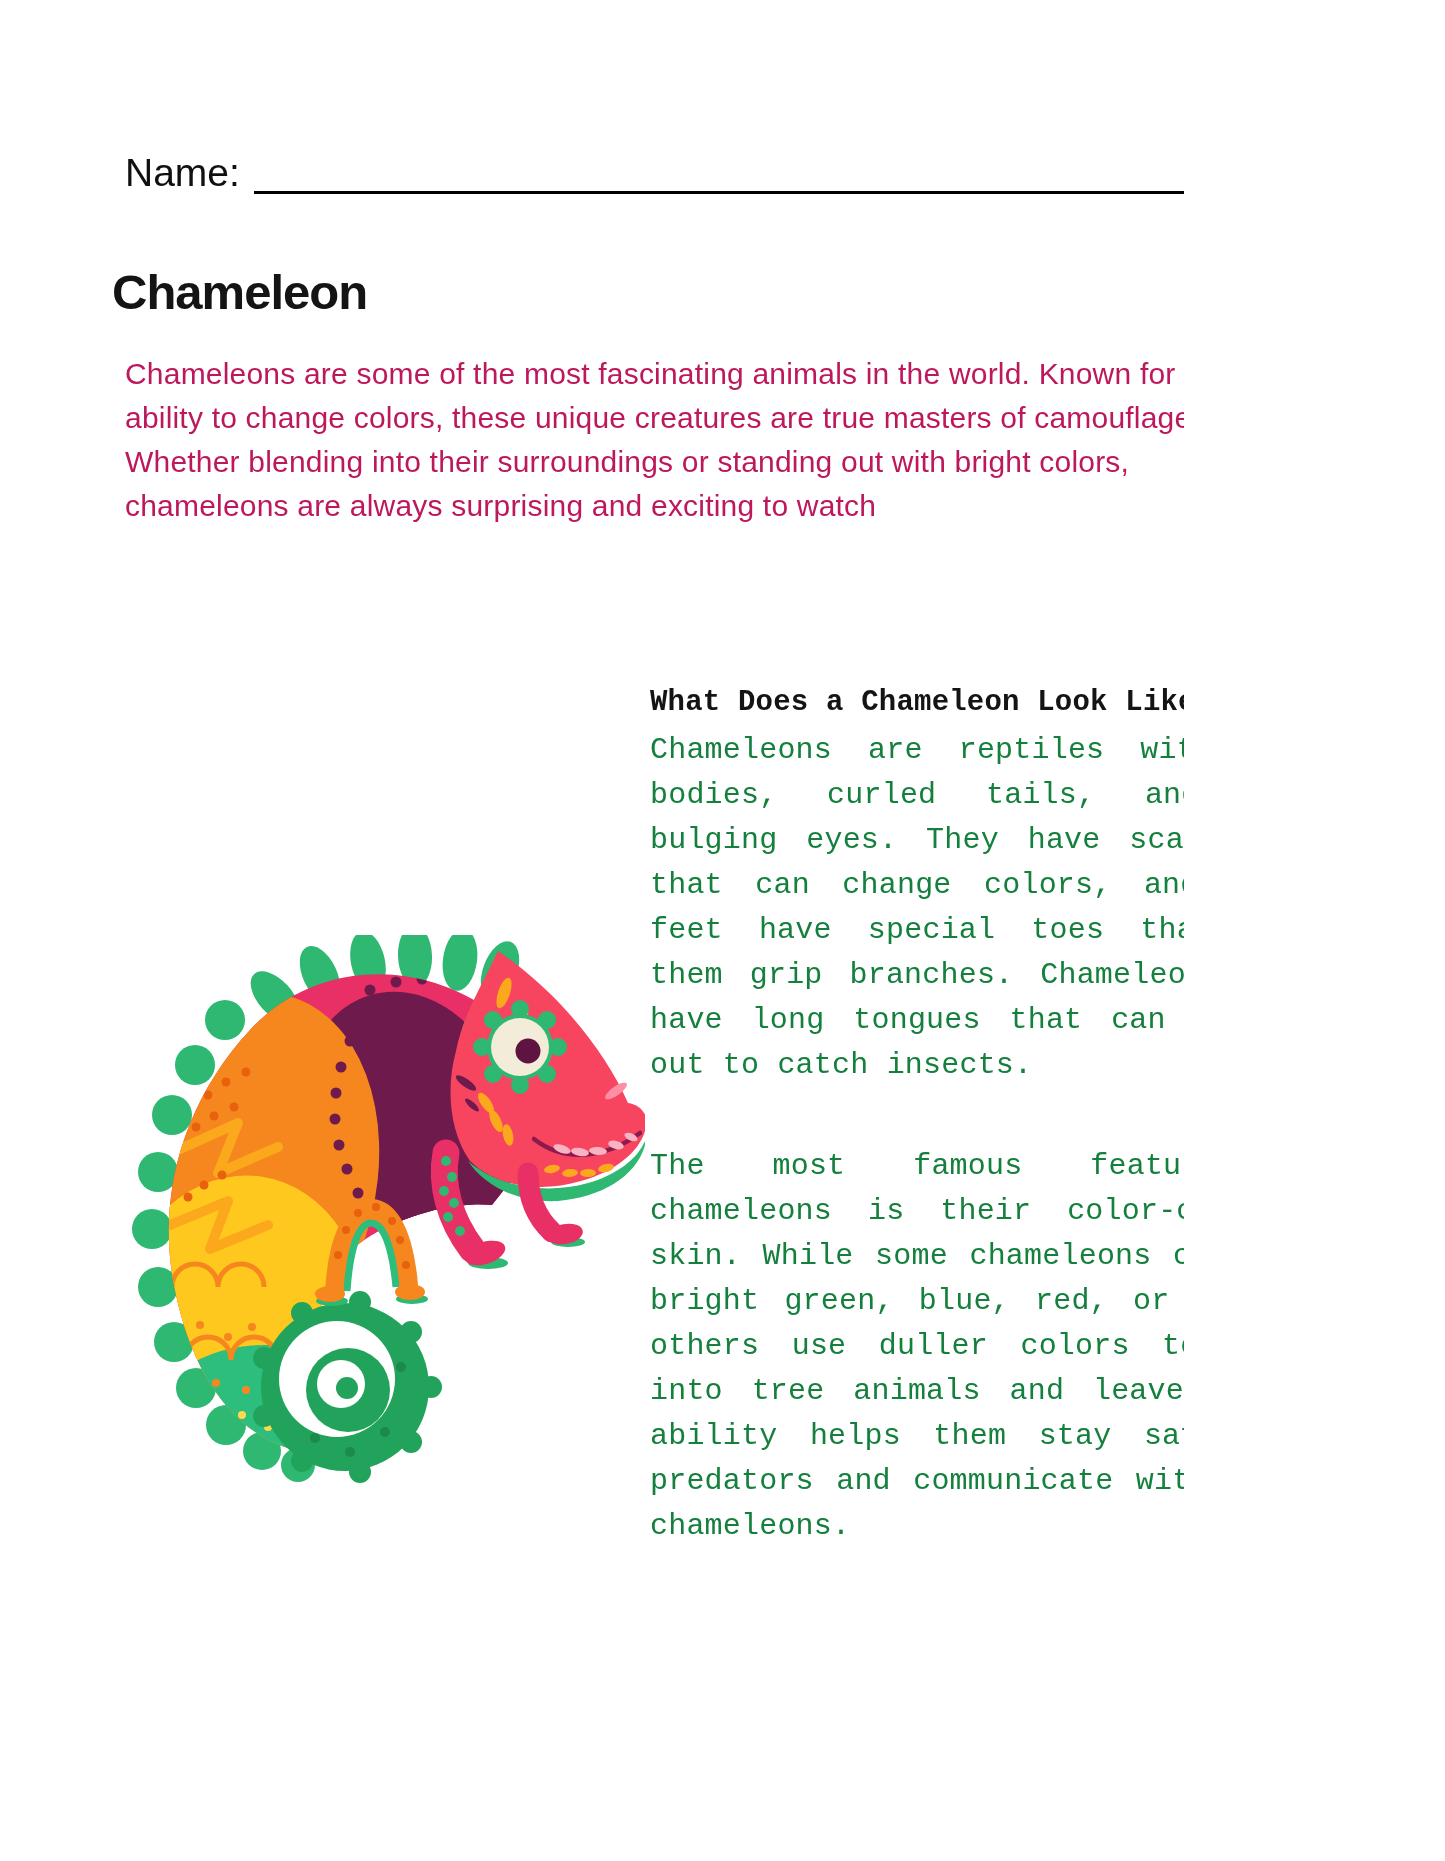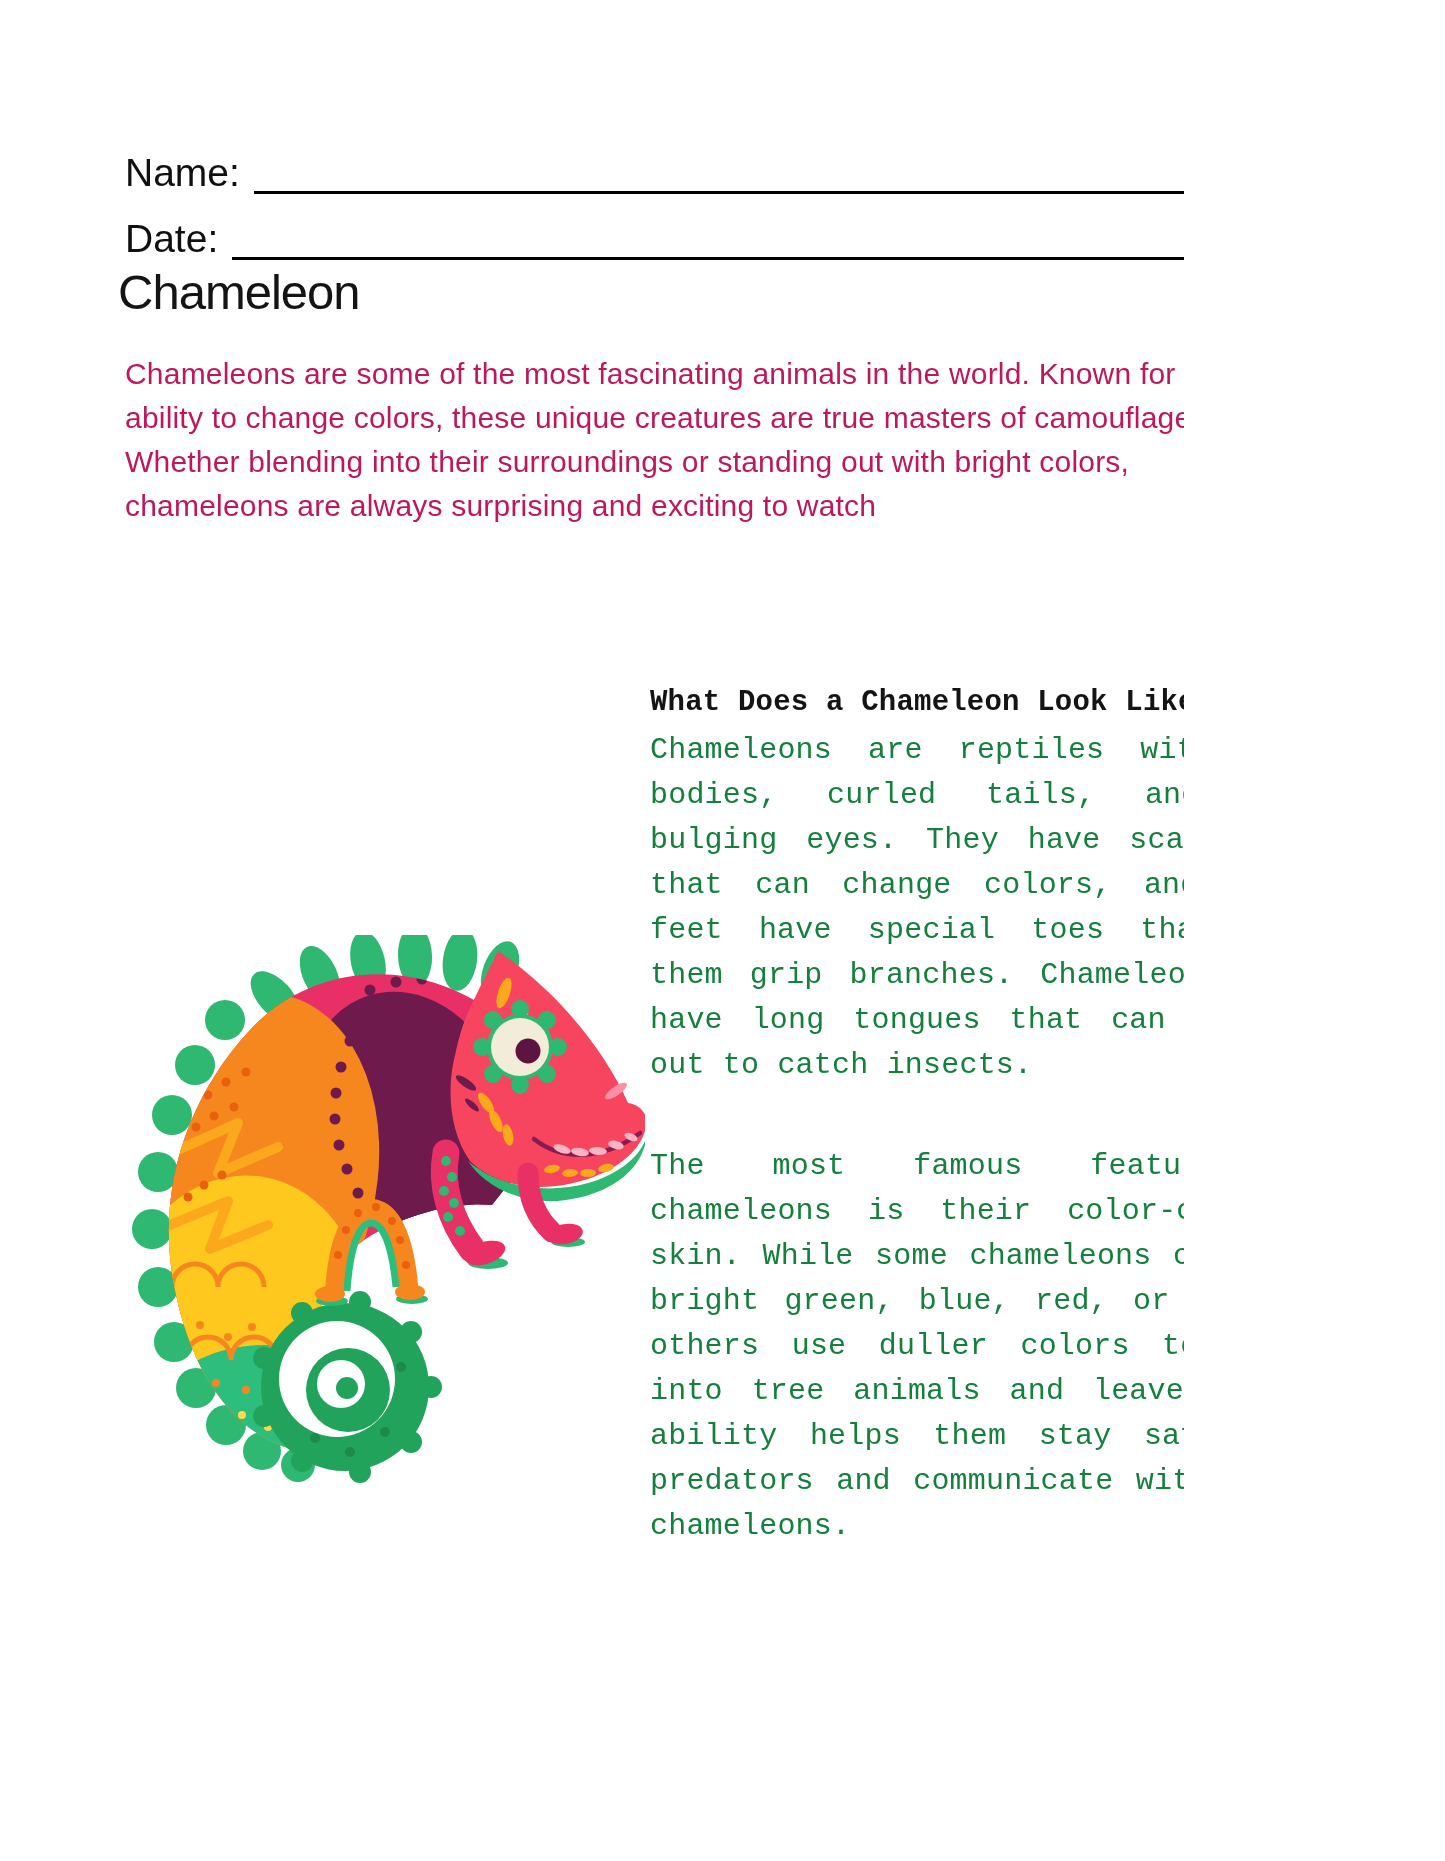--- a/index.html
+++ b/index.html
@@ -13,44 +13,40 @@
   .page{
     position:relative; width:1184px; height:1861px; background:#ffffff;
     font-family:"Liberation Sans", sans-serif; color:var(--ink); overflow:hidden;
   }
   
   .fields{position:absolute; left:125px; top:128px; width:1140px;}
   .field-row{display:flex; align-items:flex-end; height:66px;}
   .field-row .label{font-size:39px; color:#101010; line-height:1; padding-bottom:2px; white-space:nowrap;}
   .field-row .blank{flex:1; border-bottom:3px solid #000; height:100%; margin-left:14px;}
   
-  .title{position:absolute; left:118px; top:264px; font-size:49px; font-weight:400; letter-spacing:-1px; color:#141414;}
+  .title{position:absolute; left:112px; top:264px; font-size:49px; font-weight:700; letter-spacing:-1px; color:#141414;}
   .intro{position:absolute; left:125px; top:352px; width:1170px; font-size:30px; line-height:44px; color:#be185d; letter-spacing:.2px;}
   
   .column{position:absolute; left:650px; top:686px; width:672px;font-family:Liberation Mono, monospace;}
   .section{margin-bottom:56px;}
   .section h2{margin:0 0 9px 0; font-size:29px; font-weight:700; color:#141414; letter-spacing:.2px;}
   .section p{margin:0; font-size:30px; line-height:45px; text-align:justify; color:#15803d; letter-spacing:.2px;}
   
   .illustration{position:absolute; left:100px; top:935px; width:545px; height:580px;}
   
   .page-number{position:absolute; left:1290px; top:1718px; font-family:"Liberation Serif", serif; font-size:40px; color:#111;}
 </style>
 </head>
 <body>
 
 <div class="page">
 
   <div class="fields">
     <div class="field-row">
       <span class="label">Name:</span>
-      <div class="blank"></div>
-    </div>
-    <div class="field-row">
-      <span class="label">Date:</span>
       <div class="blank"></div>
     </div>
   </div>
 
   <div class="title">Chameleon</div>
 
   <div class="intro">Chameleons are some of the most fascinating animals in the world. Known for their ability to change colors, these unique creatures are true masters of camouflage. Whether blending into their surroundings or standing out with bright colors, chameleons are always surprising and exciting to watch</div>
 
   <div class="illustration">
     <svg viewBox="0 0 545 580" width="545" height="580">

